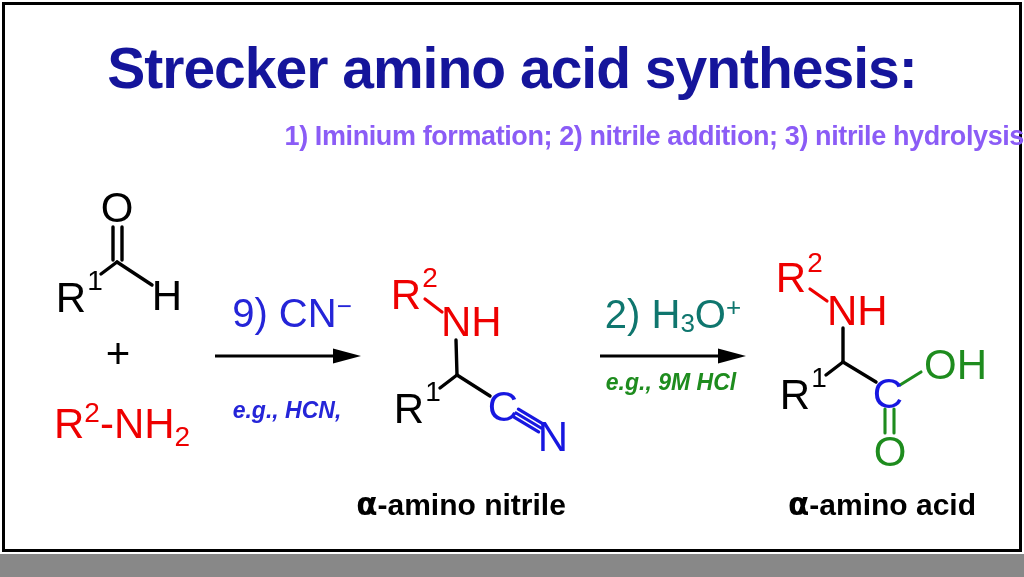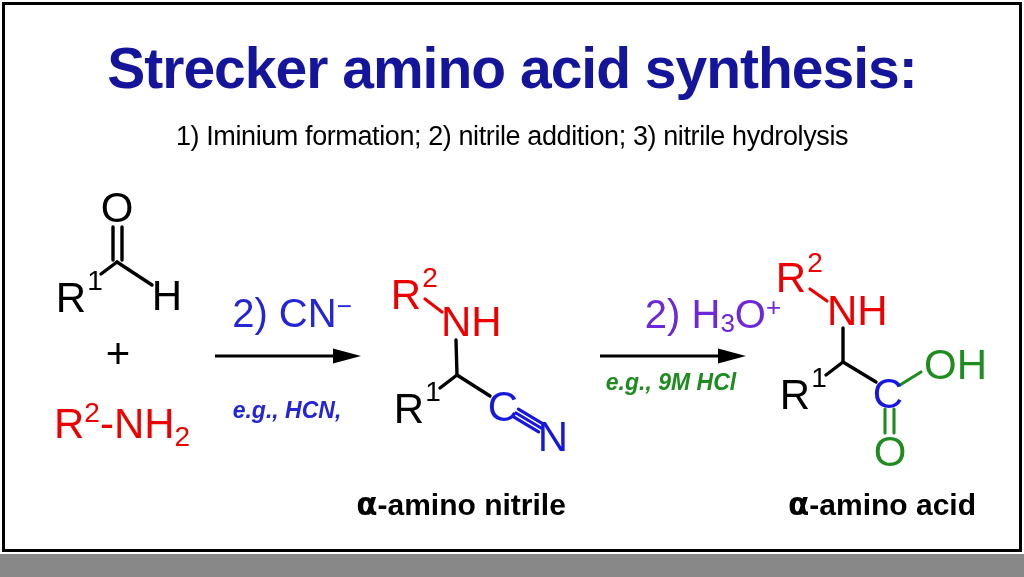--- a/index.html
+++ b/index.html
@@ -10,42 +10,42 @@
   .frame{
     position:absolute;left:2px;top:2px;right:2px;bottom:2px;
     border:3px solid #000;pointer-events:none;
   }
   .title{
     position:absolute;left:0;top:36px;width:1024px;text-align:center;
     font-size:57px;font-weight:bold;color:#15159b;letter-spacing:-1px;
     line-height:64px;white-space:nowrap;
   }
   .subtitle{
-    position:absolute;left:0;top:119px;width:1024px;text-align:center;
-    font-size:27px;font-weight:normal;color:#000000;letter-spacing:-0.4px;
+    position:absolute;left:0;top:119px;width:1024px;text-align:right;
+    font-size:27px;font-weight:bold;color:#8b5cf6;letter-spacing:-0.4px;
     line-height:34px;white-space:nowrap;
   }
   svg.scheme{position:absolute;left:0;top:0;}
   svg.scheme text{font-family:"Liberation Sans",sans-serif;}
   .atom{font-size:42px;fill:#000000;}
   .atom-sm{font-size:28px;fill:#000000;}
   .red-f{fill:#ee0000;}
   .blue-f{fill:#1717e0;}
   .green-f{fill:#1e8c1e;}
   .bk{stroke:#000000;stroke-width:3.4;stroke-linecap:round;}
   .rd{stroke:#ee0000;stroke-width:3.2;stroke-linecap:round;}
   .bl{stroke:#1717e0;stroke-width:3.2;stroke-linecap:round;}
   .gr{stroke:#1e8c1e;stroke-width:3.1;stroke-linecap:round;}
   .arrow{stroke:#000000;stroke-width:3.2;}
   .reagent{
     position:absolute;transform:translateX(-50%);white-space:nowrap;
     font-size:40px;line-height:40px;
   }
   .reagent.blue{color:#2525d8;}
-  .reagent.green{color:#6d28d9;margin-left:40px;}
+  .reagent.green{color:#0f766e;}
   .reagent sup{font-size:26px;position:relative;top:2px;vertical-align:super;line-height:0;}
   .reagent sub{font-size:26px;position:relative;top:4px;vertical-align:baseline;line-height:0;}
   .note{
     position:absolute;transform:translateX(-50%);text-align:center;
     font-size:23px;font-weight:bold;font-style:italic;line-height:27px;white-space:nowrap;
   }
   .note.blue{color:#2525d8;margin-top:27px;}
   .note.green{color:#1e8c1e;}
   .compound-label{
     position:absolute;transform:translateX(-50%);white-space:nowrap;
@@ -121,21 +121,21 @@
       <text class="atom red-f" x="827" y="325">NH</text>
       <text class="atom" text-anchor="middle" x="795" y="409">R</text>
       <text class="atom-sm" text-anchor="middle" x="819" y="387">1</text>
       <text class="atom blue-f" text-anchor="middle" x="888" y="408">C</text>
       <text class="atom green-f" x="924" y="379">OH</text>
       <text class="atom green-f" text-anchor="middle" x="890" y="466">O</text>
     </g>
   </svg>
 
   <div class="reagent blue" style="left:292px;top:293px;">
-    <span>2) CN</span><sup>−</sup>
+    <span>9) CN</span><sup>−</sup>
   </div>
   <div class="note blue" style="left:287px;top:370px;">
     <div>e.g., HCN,</div>
   </div>
 
   <div class="reagent green" style="left:673px;top:294px;">
     <span>2) H</span><sub>3</sub><span>O</span><sup>+</sup>
   </div>
   <div class="note green" style="left:671px;top:369px;">
     <div>e.g., 9M HCl</div>

